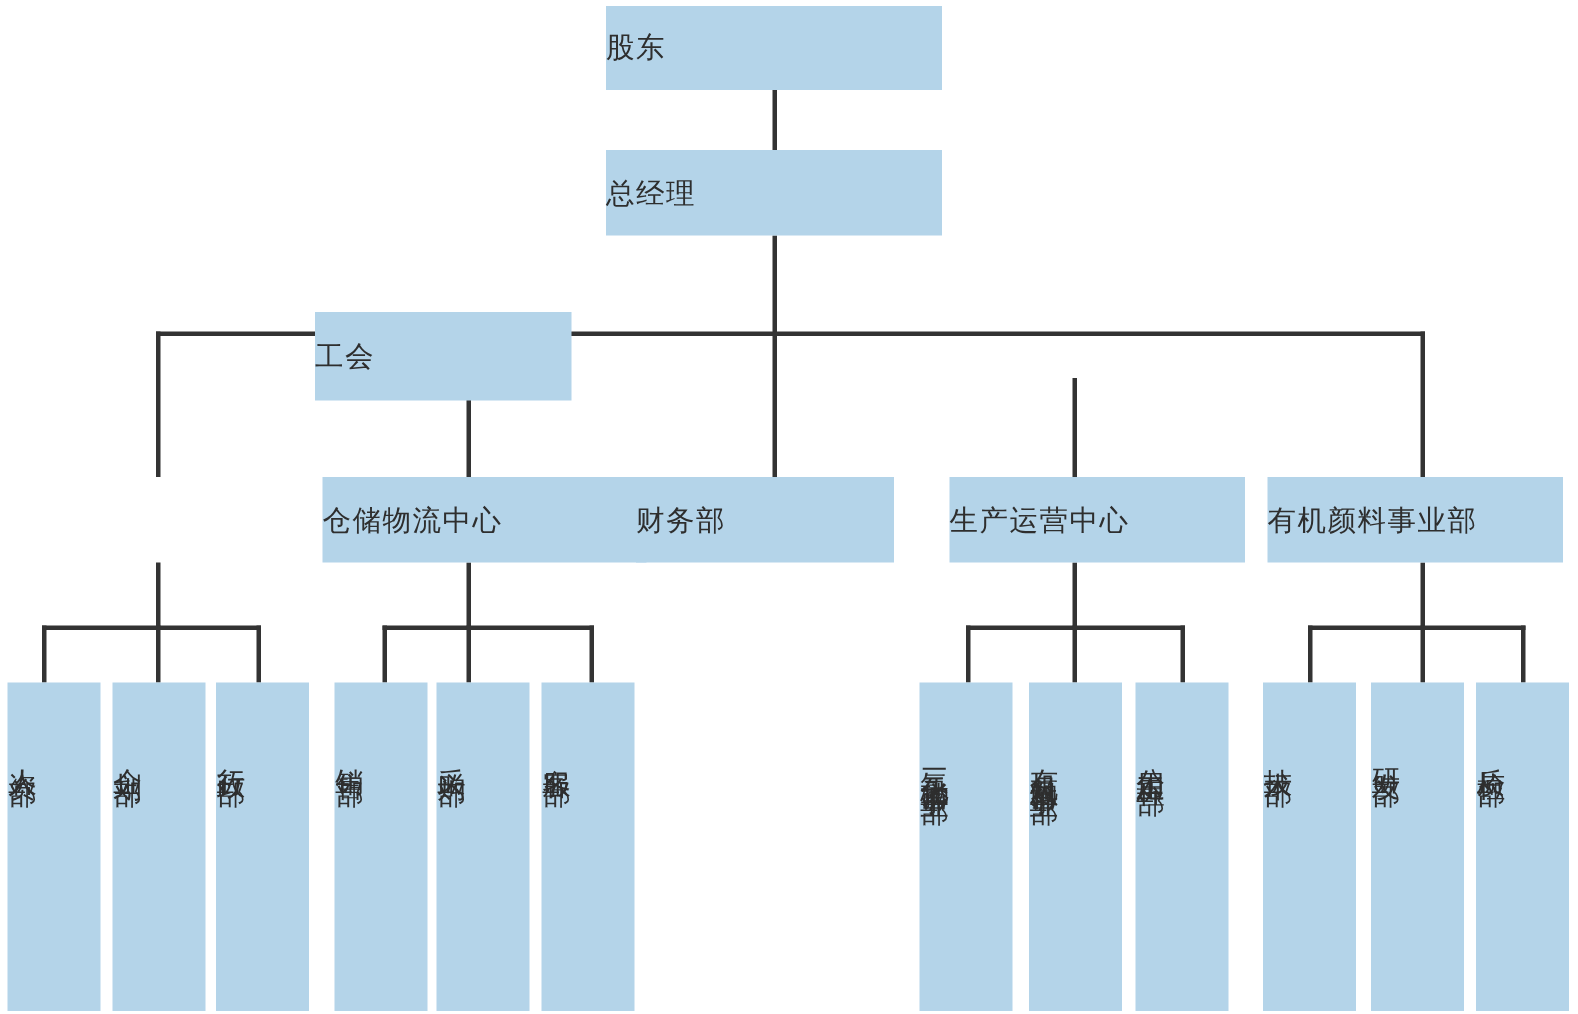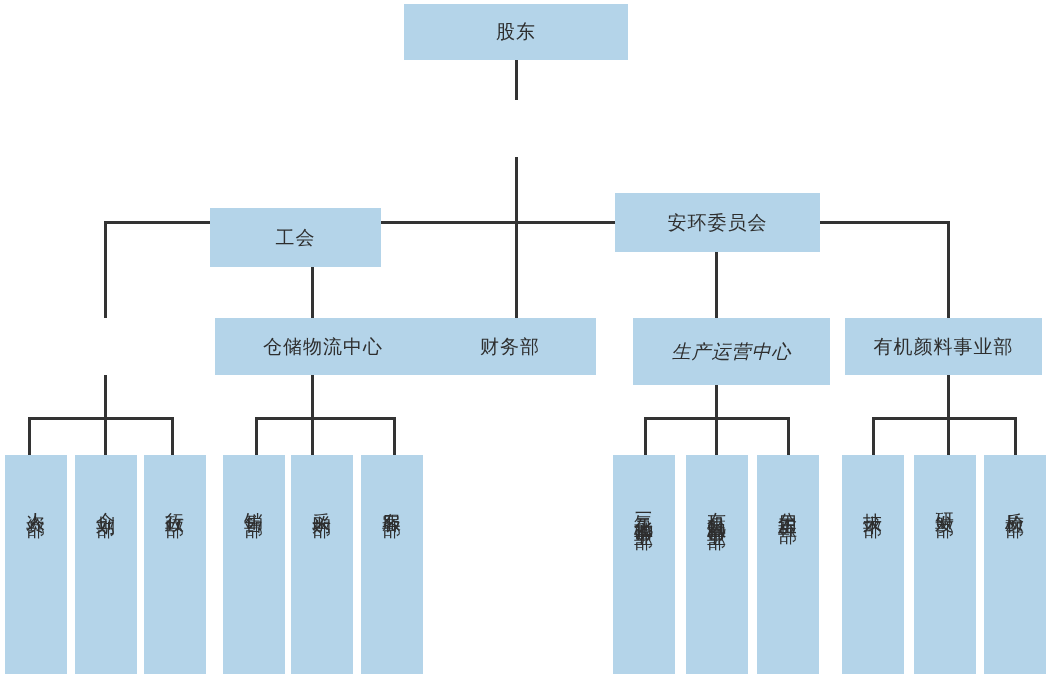--- a/index.html
+++ b/index.html
@@ -20,21 +20,21 @@
     background: var(--line, #333333);
     z-index: 1;
   }
   .node {
     position: absolute;
     z-index: 2;
     background: var(--node-fill, #b4d4e9);
     color: var(--text, #2e2e2e);
     display: flex;
     align-items: center;
-    justify-content: center;
+    justify-content: flex-start;
     font-size: 19px;
     letter-spacing: 1px;
     box-sizing: border-box;
     white-space: nowrap;
   }
   .vnode {
     align-items: flex-start;
     padding-top: 42px;
     white-space: normal;
   }
@@ -78,35 +78,35 @@
 
   <div class="line" style="left:947px; top:375px; width:3px; height:45px;"></div>
   <div class="line" style="left:872px; top:417px; width:145px; height:3px;"></div>
   <div class="line" style="left:872px; top:417px; width:3px; height:38px;"></div>
   <div class="line" style="left:947px; top:417px; width:3px; height:38px;"></div>
   <div class="line" style="left:1014px; top:417px; width:3px; height:38px;"></div>
 
   <div class="node" style="left:404px; top:4px; width:224px; height:56px;">
     <span>股东</span>
   </div>
+  <div class="node" style="left:404px; top:100px; width:224px; height:57px;">
+    <span>总经理</span>
+  </div>
 
   <div class="node" style="left:210px; top:208px; width:171px; height:59px;">
     <span>工会</span>
-  </div>
-  <div class="node" style="left:615px; top:193px; width:205px; height:59px;">
-    <span>安环委员会</span>
   </div>
 
   <div class="node" style="left:215px; top:318px; width:216px; height:57px;">
     <span>仓储物流中心</span>
   </div>
   <div class="node" style="left:424px; top:318px; width:172px; height:57px;">
     <span>财务部</span>
   </div>
-  <div class="node" style="left:633px; top:318px; width:197px; height:67px;font-style:italic;">
+  <div class="node" style="left:633px; top:318px; width:197px; height:57px;">
     <span>生产运营中心</span>
   </div>
   <div class="node" style="left:845px; top:318px; width:197px; height:57px;">
     <span>有机颜料事业部</span>
   </div>
 
   <div class="node vnode" style="left:5px; top:455px; width:62px; height:219px;">
     <span class="vlabel">人资部</span>
   </div>
   <div class="node vnode" style="left:75px; top:455px; width:62px; height:219px;">

